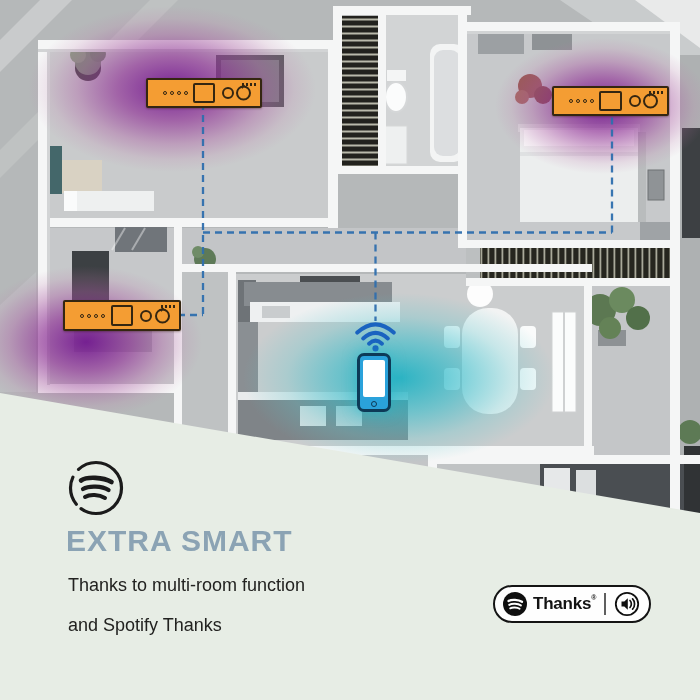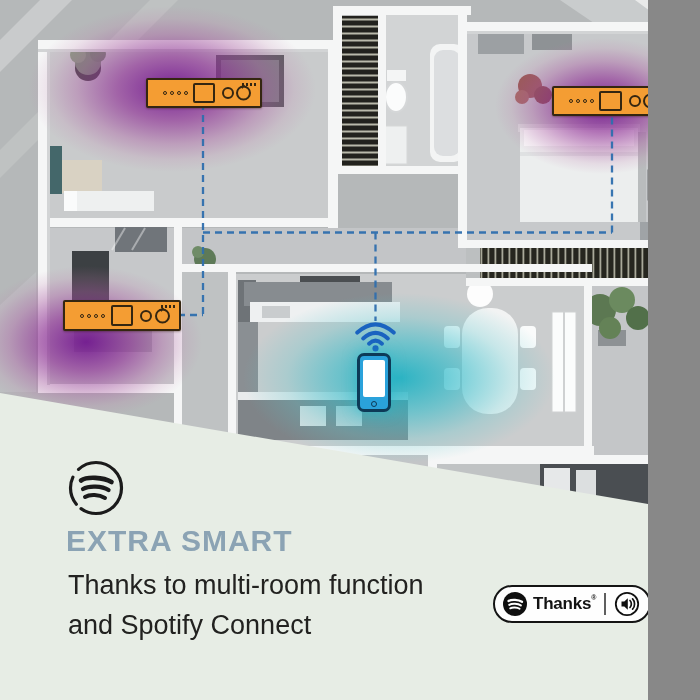--- a/index.html
+++ b/index.html
@@ -1,16 +1,16 @@
 <!DOCTYPE html>
 <html><head>
 <meta charset="utf-8">
 <style>
   html,body{margin:0;padding:0;background:#888;}
-  .canvas{position:relative;width:648px;height:700px;overflow:hidden;
+  .canvas{position:relative;width:700px;height:700px;overflow:hidden;
           font-family:"Liberation Sans",sans-serif;background:#b5b8b9;}
 
   
   .scene{position:absolute;left:0;top:0;width:700px;height:530px;overflow:hidden;}
   .floorplan{position:absolute;left:0;top:0;}
 
   
   .glow{position:absolute;border-radius:50%;pointer-events:none;}
   .glow.purple{background:radial-gradient(closest-side,
       rgba(113,21,143,.92) 0%, rgba(143,50,150,.68) 38%,
@@ -49,21 +49,21 @@
   .phone .home{position:absolute;left:50%;bottom:2px;transform:translateX(-50%);
          width:6px;height:6px;border:1.5px solid #0d3a57;border-radius:50%;box-sizing:border-box;}
   .wifi{position:absolute;left:352px;top:319px;}
 
   
   .panel{position:absolute;left:0;top:0;width:700px;height:700px;background:#e7ede5;
          clip-path:polygon(0 393px,700px 513px,700px 700px,0 700px);}
   .spotify-outline{position:absolute;left:67px;top:459px;}
   .headline{position:absolute;left:66px;top:524px;font-size:30px;font-weight:bold;
             letter-spacing:1px;color:#8ba3b4;}
-  .desc{position:absolute;left:68px;top:565px;font-size:27px;line-height:40px;color:#222220;}
+  .desc{position:absolute;left:68px;top:565px;font-size:18px;line-height:40px;color:#222220;}
   .badge{position:absolute;left:493px;top:585px;height:38px;display:inline-flex;align-items:center;
          gap:5px;padding:0 9px 0 7px;background:#fefefe;border:2px solid #141414;
          border-radius:20px;box-sizing:border-box;}
   .badge .brand{font-size:17px;font-weight:bold;color:#121212;letter-spacing:-0.2px;}
   .badge .brand sup{font-size:7px;vertical-align:9px;}
   .badge .sep{width:2px;height:22px;background:#2a2a2a;opacity:.75;margin:0 3px;}
 </style>
 </head>
 <body>
 
@@ -285,21 +285,21 @@
         <path d="M14,21.5 C20,17.5 36,18 44.5,23" stroke-width="4.6"></path>
         <path d="M16,30 C22,26.5 35,27 41.5,31" stroke-width="4.3"></path>
         <path d="M18,38 C23,35 32,35.5 38,39" stroke-width="4"></path>
       </g>
     </svg>
 
     <div class="headline">EXTRA SMART</div>
 
     <div class="desc">
       <div>Thanks to multi-room function</div>
-      <div>and Spotify Connect</div>
+      <div>and Spotify Thanks</div>
     </div>
 
     <div class="badge">
       <svg width="26" height="26" viewBox="0 0 26 26">
         <circle cx="13" cy="13" r="12" fill="#0f0f0f"></circle>
         <g stroke="#ffffff" fill="none" stroke-linecap="round">
           <path d="M6.5,10 C9.5,8.3 16.5,8.5 20,10.8" stroke-width="2.3"></path>
           <path d="M7.3,13.8 C10,12.3 16,12.5 18.8,14.4" stroke-width="2.1"></path>
           <path d="M8.2,17.3 C10.5,16.1 15.3,16.3 17.6,17.8" stroke-width="1.9"></path>
         </g>

